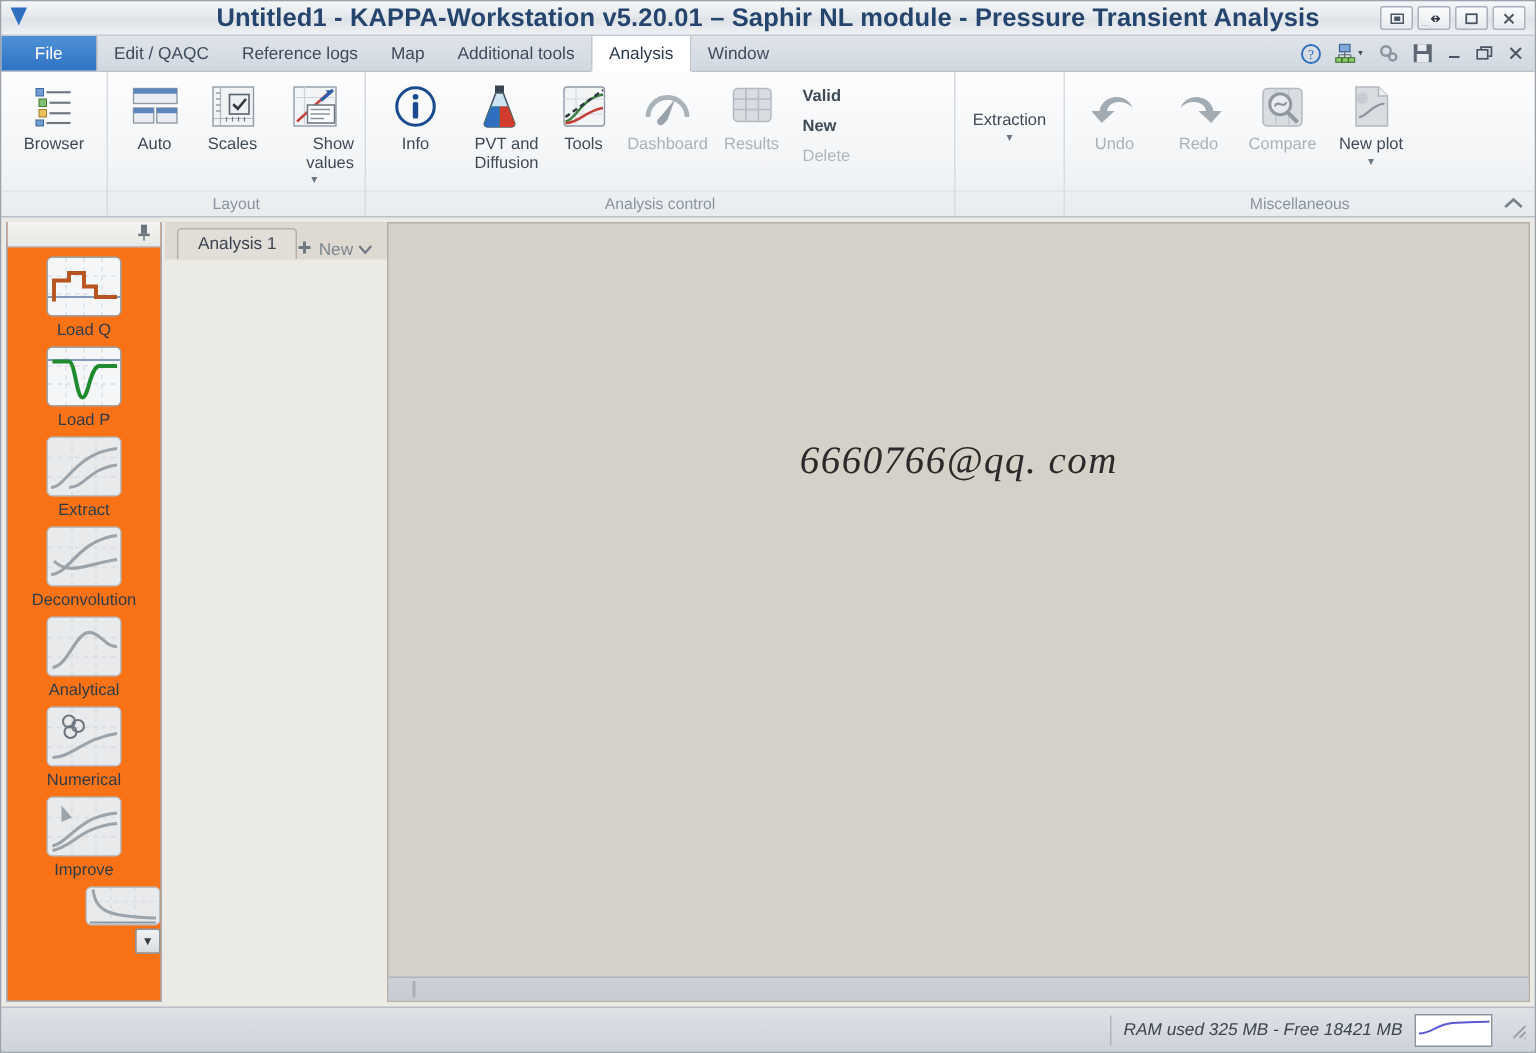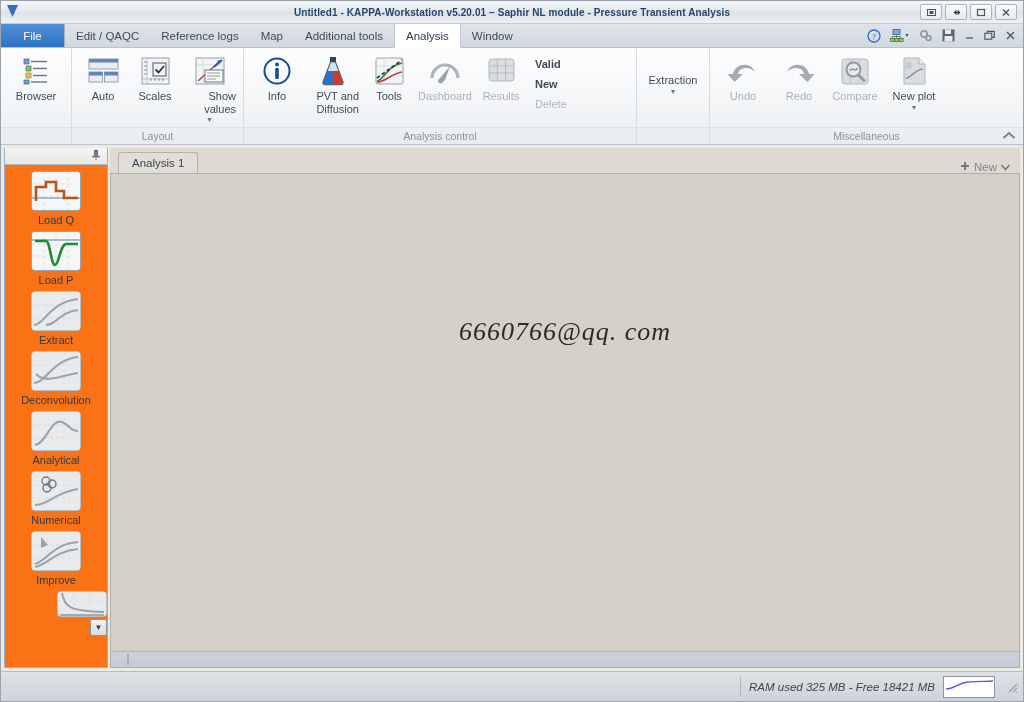--- a/index.html
+++ b/index.html
@@ -24,21 +24,21 @@
     border-bottom: 1px solid #c3cad2;
     display: flex; align-items: center;
     position: relative;
   }
   .app-logo {
     width: 22px; text-align: center; font-size: 13px; color: #2a63b0;
     line-height: 1;
   }
   .title-text {
     position: absolute; left: 0; right: 0; text-align: center;
-    font-size: 10px; font-weight: bold; color: #25456e;
+    font-size: 17px; font-weight: bold; color: #25456e;
     letter-spacing: .1px; pointer-events: none;
   }
   .title-btns { margin-left: auto; display: flex; gap: 3px; padding-right: 6px; z-index:2;}
   .tb-btn {
     width: 22px; height: 16px;
     border: 1px solid #aab3bd; border-radius: 2px;
     background: linear-gradient(180deg,#fbfcfd 0%,#e7eaee 100%);
     font-size: 9px; color: #4a5663;
     display: flex; align-items: center; justify-content: center;
     line-height: 1;
@@ -155,21 +155,21 @@
   .sb-last { display:flex; align-items:flex-end; justify-content:center; gap:2px; }
   .sb-more {
     width: 17px; height: 17px; border: 1px solid #8c949d; border-radius: 2px;
     background: linear-gradient(180deg,#f0f1f2 0%,#d9dcdf 100%);
     display:flex; align-items:center; justify-content:center;
     font-size: 8px; color: #333b44;
   }
 
   
   .mainpanel {
-    flex: 1; min-width: 0; display: flex; flex-direction: column;
+    flex: 1; min-width: 0; display: flex; flex-direction: row;
     margin: 3px 3px 3px 2px;
   }
   .tabbar {
     height: 25px; min-height: 25px;
     display: flex; align-items: flex-end;
     background: #dedad2;
     padding-left: 8px;
     position: relative;
   }
   .tab {

